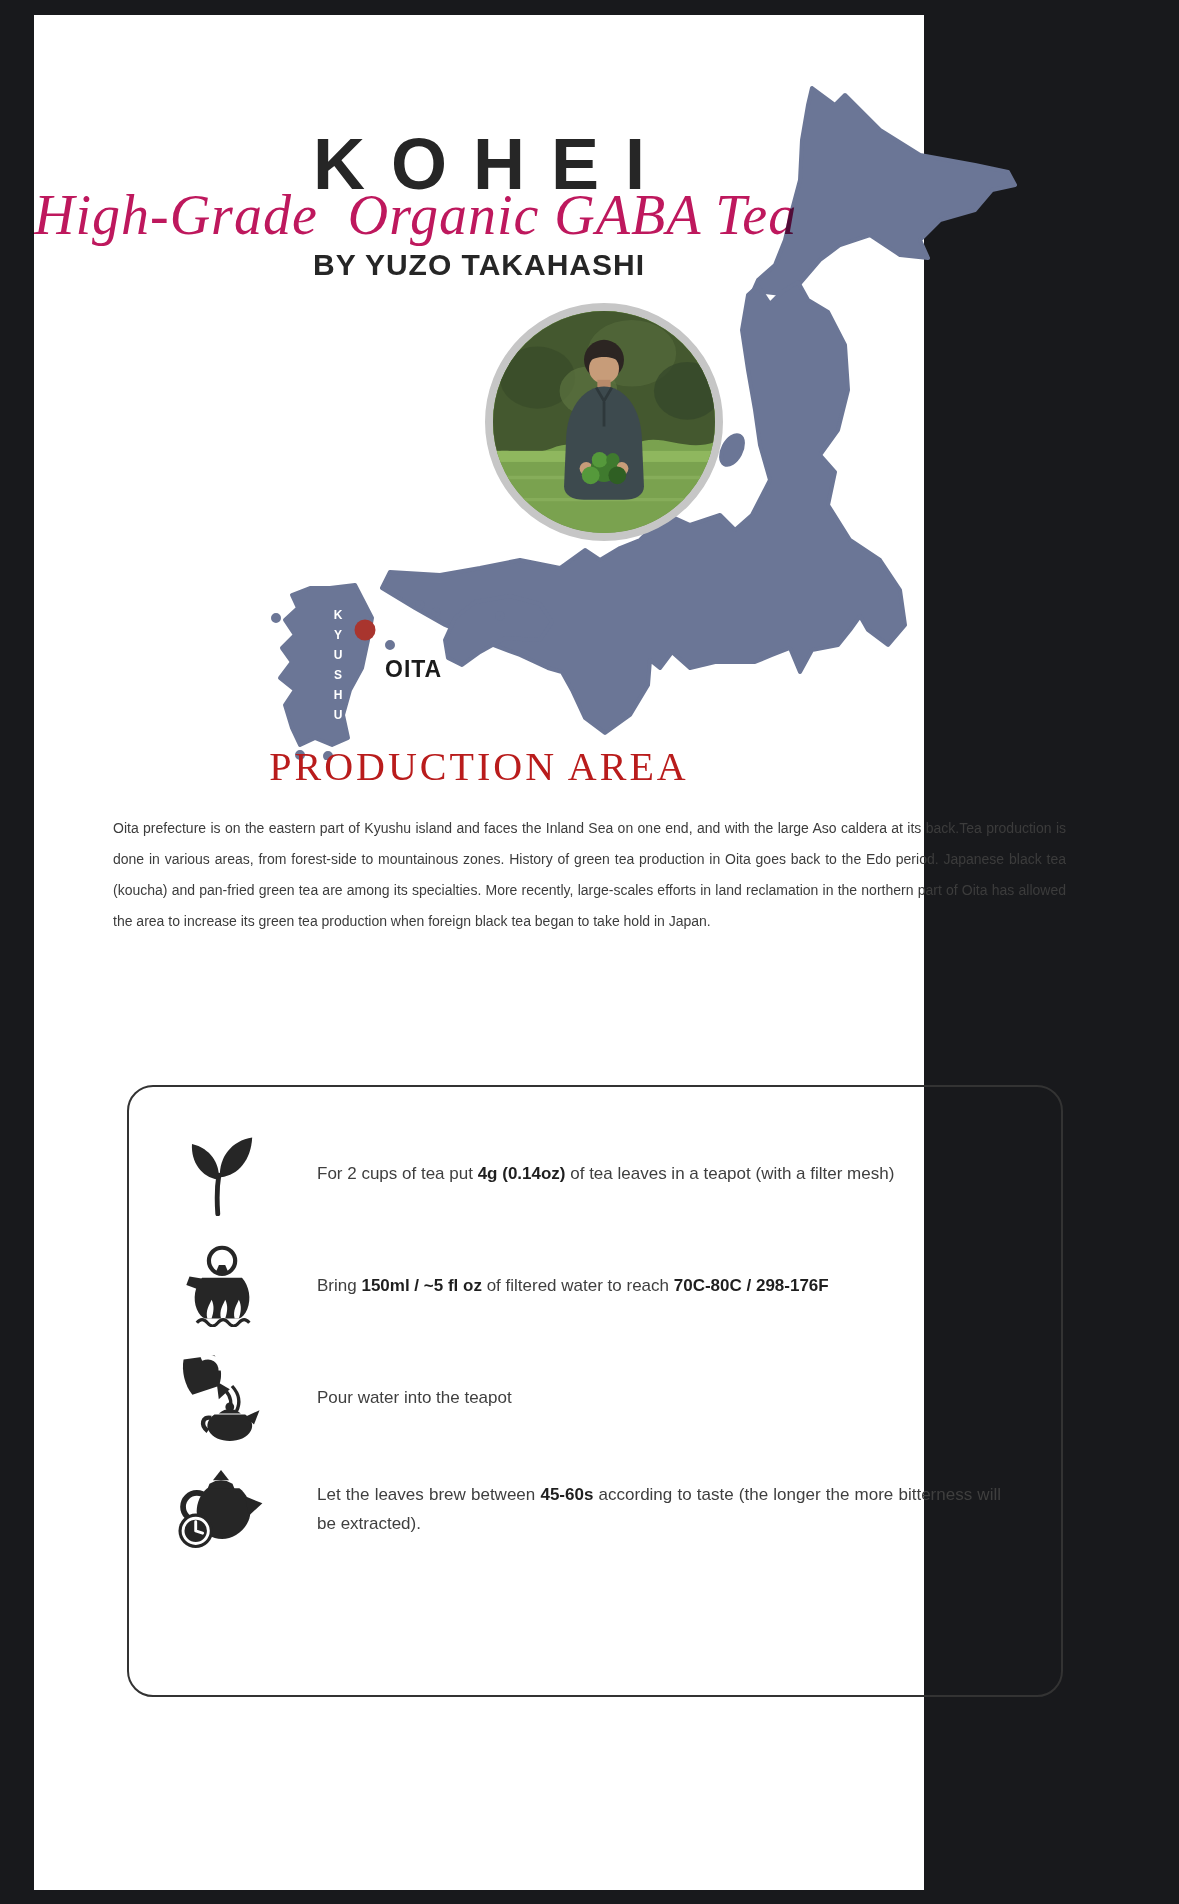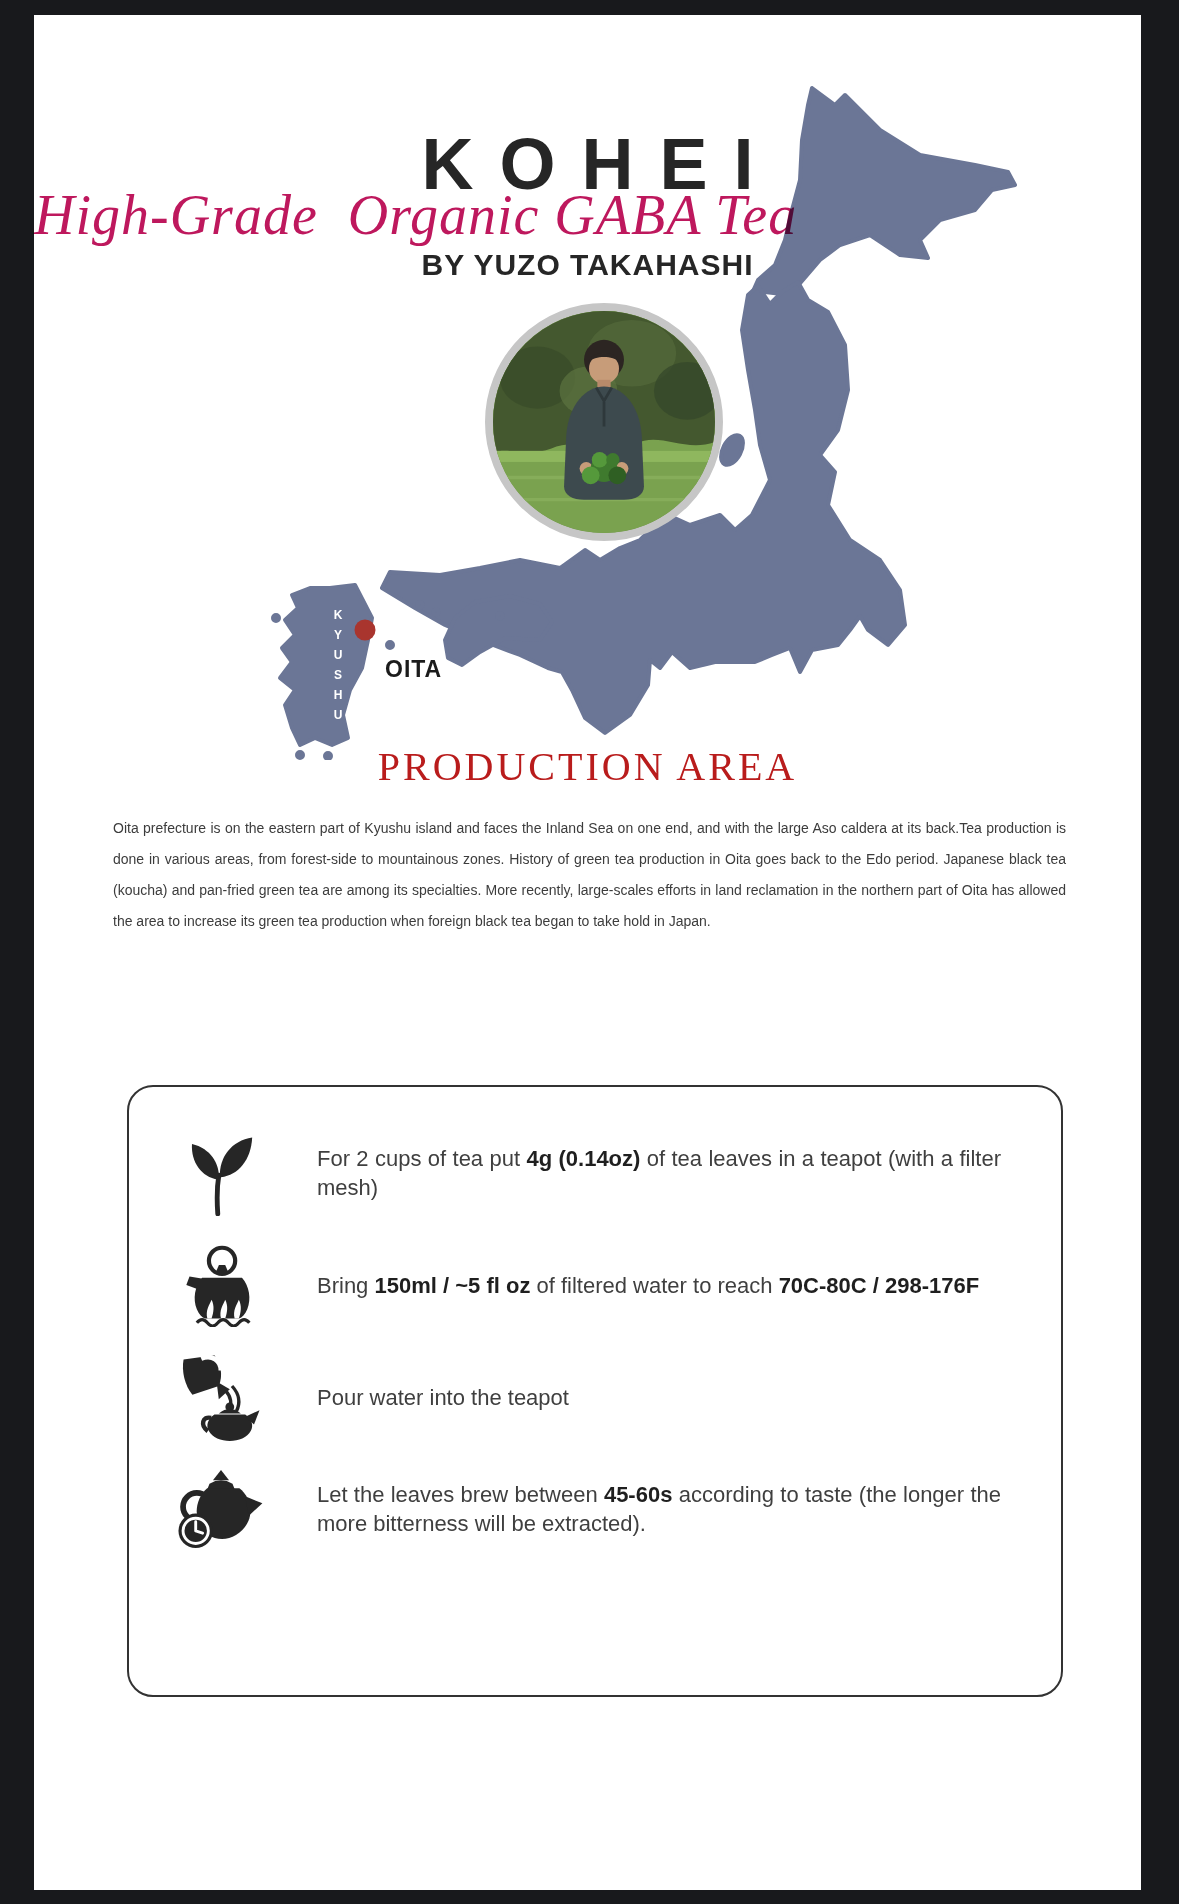--- a/index.html
+++ b/index.html
@@ -5,21 +5,21 @@
   html,body{margin:0;padding:0;}
   body{
     width:1179px;height:1904px;
     background:#18191c;
     position:relative;
     font-family:"Liberation Sans", sans-serif;
     overflow:hidden;
   }
   .paper{
     position:absolute;left:34px;top:15px;
-    width:1107px;height:1875px;
+    width:890px;height:1875px;
     background:#ffffff;
   }
   
   .brand-title{
     position:absolute;top:108px;left:0;width:100%;
     text-align:center;
     font-size:72px;font-weight:800;letter-spacing:26px;
     color:#262626;
     padding-left:26px;box-sizing:border-box;
   }
@@ -102,21 +102,21 @@
     height:112px;
   }
   .step-icon{
     width:92px;height:100px;
     margin-left:46px;margin-right:50px;
     flex:0 0 auto;
     display:flex;align-items:center;justify-content:center;
   }
   .step-text{
     flex:1;margin:0;padding-right:60px;
-    font-size:22px;line-height:29px;
+    font-size:17px;line-height:29px;
     text-align:justify;
     color:#3f3f3f;
   }
   .step-text b{color:#1f1f1f;}
   .ic{fill:#262626;}
   .ic-s{stroke:#262626;fill:none;}
 </style>
 </head>
 <body>
 

